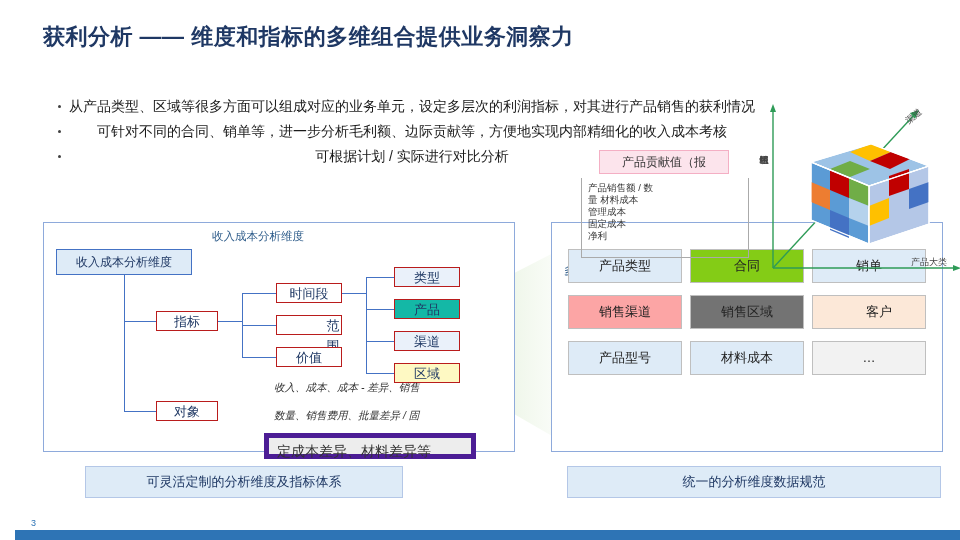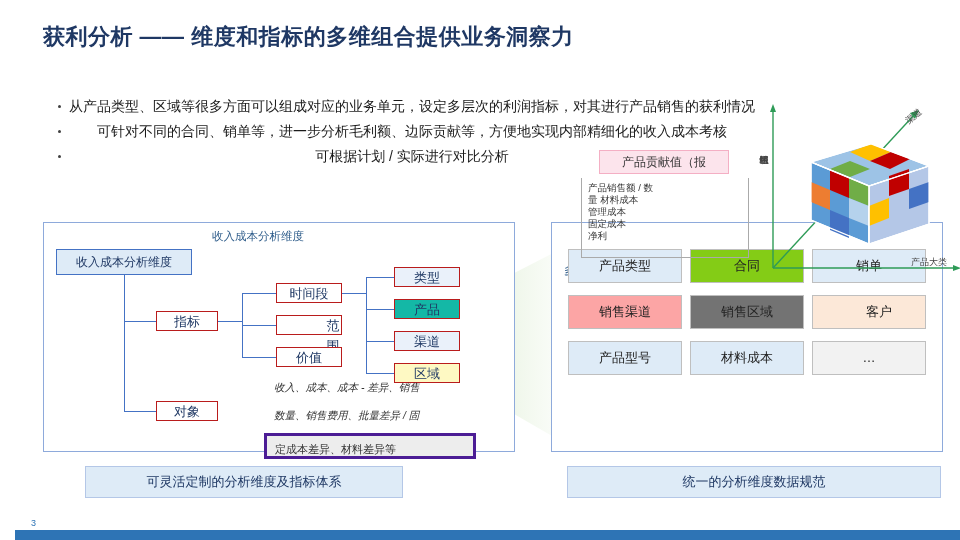--- a/index.html
+++ b/index.html
@@ -119,22 +119,22 @@
   }
   .note1 { left: 230px; top: 158px; }
   .note2 { left: 230px; top: 186px; }
   .note-box {
     position: absolute;
     left: 220px;
     top: 210px;
     width: 212px;
     height: 26px;
     background: #EDEDED;
-    border: 3px solid #4c1d95;
-    font-size: 11px;
+    border: 5px solid #4c1d95;
+    font-size: 14px;
     color: #333333;
     line-height: 26px;
     padding-left: 8px;
     box-sizing: border-box;
   }
   
   .caption {
     position: absolute;
     background: #DEEBF7;
     border: 1px solid #B4C7E7;

